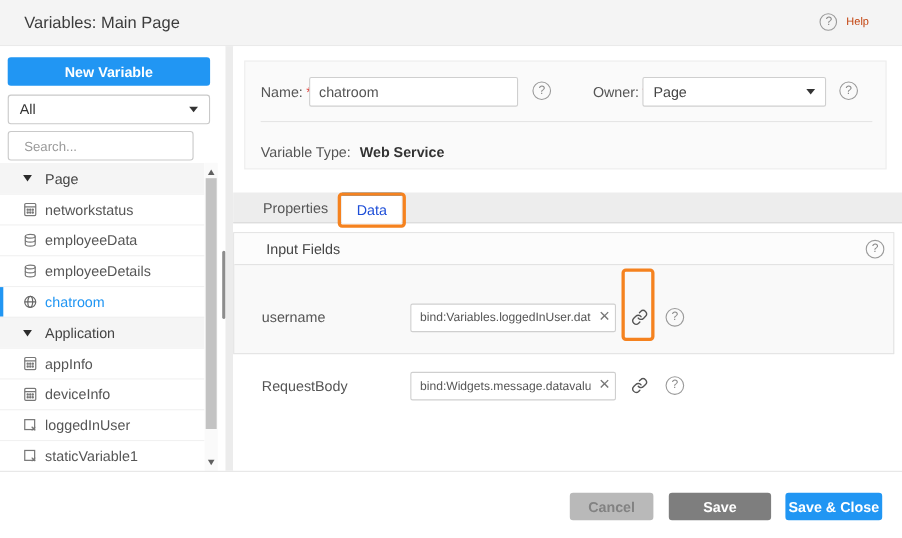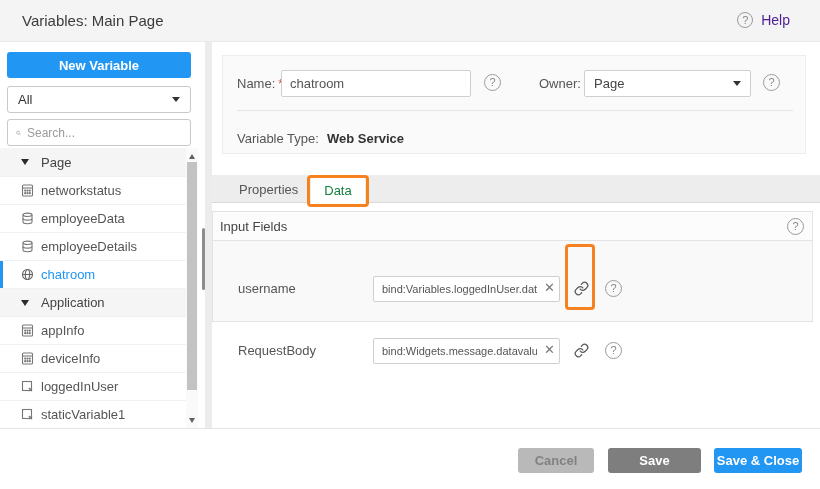--- a/index.html
+++ b/index.html
@@ -4,37 +4,37 @@
 <style>
   * { margin:0; padding:0; box-sizing:border-box; }
   body { font-family:"Liberation Sans", sans-serif; background:#fff; }
   .stage { position:relative; width:820px; height:489px; background:#fff; overflow:hidden; }
 
   
   .header { position:absolute; left:0; top:0; width:820px; height:42px; background:#f4f4f4; border-bottom:1px solid #e9e9e9; }
   .header-title { position:absolute; left:22px; top:12px; font-size:15px; color:#3c3c3c; }
   .header-help { position:absolute; right:30px; top:12px; display:flex; align-items:center; gap:8px; cursor:pointer; }
   .header-help .q { width:16px; height:16px; }
-  .header-help span.txt { font-size:14px; color:#4c1d95; }
+  .header-help span.txt { font-size:10px; color:#c2410c; }
 
   .qcircle { display:inline-flex; align-items:center; justify-content:center;
     width:17px; height:17px; border:1px solid #9a9a9a; border-radius:50%;
     color:#8a8a8a; font-size:11px; line-height:1; }
 
   
   .sidebar { position:absolute; left:0; top:42px; width:205px; height:386px; background:#fff; }
   .btn-new { position:absolute; left:7px; top:10px; width:184px; height:26px;
     background:#2196f3; color:#fff; font-size:13px; font-weight:bold;
     border:none; border-radius:3px; cursor:pointer; font-family:inherit; }
   .filter-select { position:absolute; left:7px; top:44px; width:184px; height:27px;
     background:#fff; border:1px solid #c9c9c9; border-radius:3px;
     display:flex; align-items:center; padding:0 10px; font-size:13px; color:#333; cursor:pointer;gap:40px; }
   .filter-select .caret { margin-left:auto; }
   .caret { width:0; height:0; border-left:4px solid transparent; border-right:4px solid transparent; border-top:5px solid #333; }
-  .search-box { position:absolute; left:7px; top:77px; width:184px; height:27px;
+  .search-box { position:absolute; left:7px; top:77px; width:169px; height:27px;
     background:#fff; border:1px solid #c9c9c9; border-radius:3px;
     display:flex; align-items:center; padding:0 8px; gap:6px; }
   .search-box input { border:none; outline:none; flex:1; font-size:12px; color:#555; font-family:inherit; background:transparent; }
   .search-box input::placeholder { color:#9a9a9a; }
 
   .tree { position:absolute; left:0; top:106px; width:186px; height:280px; overflow:hidden; }
   .tree-row { height:28px; display:flex; align-items:center; border-top:1px solid #f1f1f1; font-size:13px; color:#555; cursor:pointer; }
   .tree-row:first-child { border-top:none; }
   .tree-group { background:#f5f5f5; padding-left:21px; color:#444; }
   .tree-group .tri { width:0; height:0; border-left:4.5px solid transparent; border-right:4.5px solid transparent; border-top:6px solid #2b2b2b; margin-right:12px; }
@@ -68,27 +68,27 @@
     border:1px solid #cfcfcf; border-radius:2px; display:flex; align-items:center; padding:0 9px; font-size:13px; color:#444; cursor:pointer; }
   .owner-select .caret { margin-left:auto; }
   .fp-help2 { position:absolute; left:540px; top:18px; }
   .fp-divider { position:absolute; left:14px; right:12px; top:54px; border-top:1px solid #e5e5e5; }
   .vt-label { left:14px; top:75px; }
   .vt-value { position:absolute; left:104px; top:75px; font-size:13px; color:#333; font-weight:bold; }
 
   
   .tabbar { position:absolute; left:0; top:133px; width:608px; height:28px; background:#ededed; border-bottom:1px solid #d9d9d9; display:flex; padding-left:14px; }
   .tab { height:28px; display:flex; align-items:center; padding:0 13px; font-size:13px; color:#555; cursor:pointer; position:relative; }
-  .tab.active { background:#fff; border-top:3px solid #2196f3; color:#15803d; }
+  .tab.active { background:#fff; border-top:3px solid #2196f3; color:#1d4ed8; }
   .anno { position:absolute; border:3px solid #f5821f; border-radius:4px; pointer-events:none; z-index:6; }
   .tab .anno { left:-4px; right:-4px; top:-3px; bottom:-4px; }
 
   
   .if-panel { position:absolute; left:0; top:169px; width:601px; height:111px; background:#f9f9f9; border:1px solid #e3e3e3; }
-  .if-header { position:relative; height:29px; background:#fcfcfc; border-bottom:1px solid #e3e3e3; display:flex; align-items:center; padding-left:7px; font-size:13px; color:#444; }
+  .if-header { position:relative; height:29px; background:#fcfcfc; border-bottom:1px solid #e3e3e3; display:flex; align-items:center; padding-left:29px; font-size:13px; color:#444; }
   .if-header .qcircle { position:absolute; right:8px; top:6px; }
   .if-body { padding-top:2px; }
   .if-row { height:33px; display:flex; align-items:center; padding-left:25px;margin-top:29px; }
   .if-row .lbl { width:135px; font-size:13px; color:#555; }
   .bind-wrap { position:relative; width:187px; height:26px; }
   .bind-wrap input { width:187px; height:26px; background:#fff; border:1px solid #cfcfcf; border-radius:2px;
     padding:0 22px 0 8px; font-size:11px; color:#555; font-family:inherit; outline:none; }
   .clear-x { position:absolute; right:5px; top:5px; font-size:13px; color:#777; cursor:pointer; line-height:1; }
   .link-btn { width:24px; height:26px; margin-left:9px; display:flex; align-items:center; justify-content:center; background:transparent; border:none; cursor:pointer; }
   .if-row .qcircle { margin-left:12px; }

